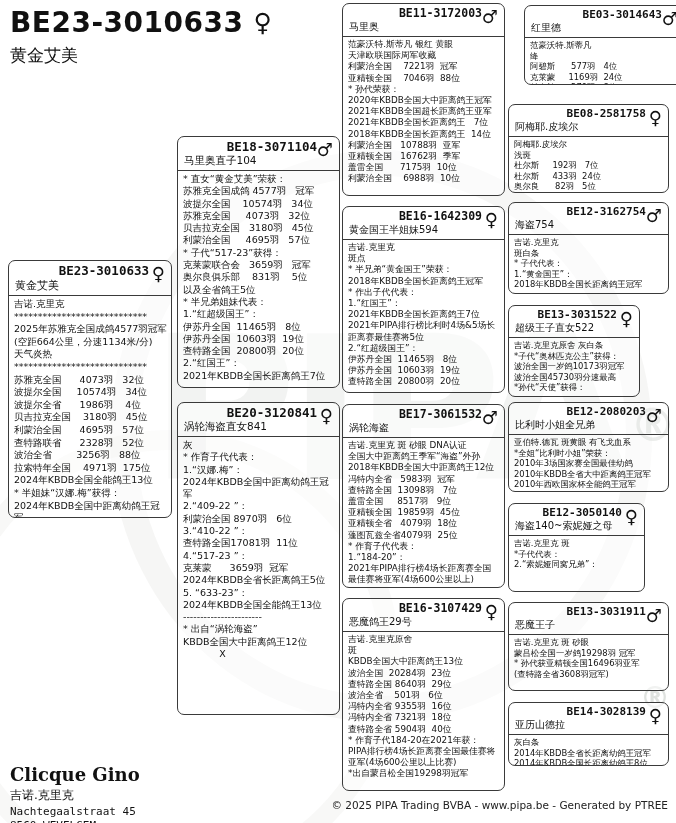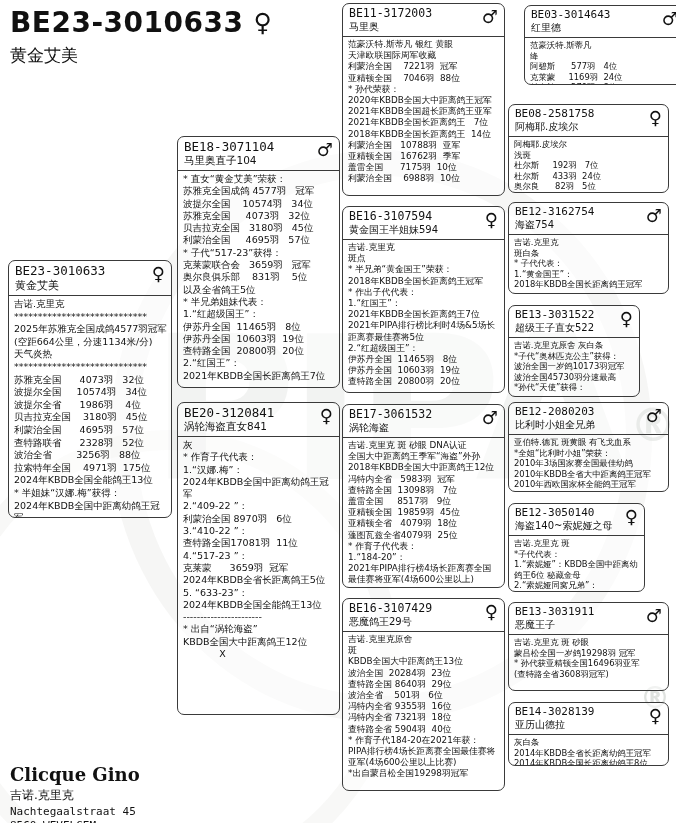--- a/index.html
+++ b/index.html
@@ -27,21 +27,21 @@
   .title-block{position:absolute;left:10px;top:6px;z-index:2;}
   .title-line{display:flex;align-items:center;gap:10px;}
   .title-ring{font-size:28px;font-weight:bold;letter-spacing:0.5px;}
   .title-sex{font-size:25px;font-weight:bold;}
   .title-name{font-size:17px;margin-top:5px;}
 
   
   .box{position:absolute;border:1.3px solid #3a3a3a;border-radius:7px;
     background:rgba(255,255,255,0.55);z-index:1;box-sizing:border-box;overflow:hidden;}
   .box-head{border-bottom:1px solid #3a3a3a;padding:2px 22px 2px 6px;position:relative;}
-  .ring{font-family:"DejaVu Sans Mono",monospace;font-weight:normal;display:block;}
+  .ring{font-family:"DejaVu Sans Mono",monospace;font-weight:bold;display:block;text-align:right;}
   .pname{display:block;}
   .sex{position:absolute;right:6px;top:4px;font-size:18px;font-weight:bold;line-height:1;}
   .box-body{padding:2px 4px 2px 5px;}
   .line{white-space:pre-wrap;word-break:break-all;}
 
   .c1 .ring{font-size:12.5px;}  .c1 .pname{font-size:11px;}
   .c2 .ring{font-size:12.5px;}  .c2 .pname{font-size:10.5px;}
   .c3 .ring{font-size:11.5px;}  .c3 .pname{font-size:10px;}
   .c4 .ring{font-size:11px;}    .c4 .pname{font-size:10px;}
 
@@ -174,21 +174,21 @@
           <div class="line">2021年KBDB全国长距离鸽王   7位</div>
           <div class="line">2018年KBDB全国长距离鸽王  14位</div>
           <div class="line">利蒙治全国   10788羽  亚军</div>
           <div class="line">亚精顿全国   16762羽  季军</div>
           <div class="line">盖雷全国      7175羽  10位</div>
           <div class="line">利蒙治全国    6988羽  10位</div>
         </div>
       </div>
       <div class="box c3" style="left: 342px; top: 206px; width: 163px; height: 187px;">
         <div class="box-head">
-          <span class="ring">BE16-3107594</span>
+          <span class="ring">BE16-1642309</span>
           <span class="sex">♀</span>
           <span class="pname">黄金国王半姐妹594</span>
         </div>
         <div class="box-body">
           <div class="line">吉诺.克里克</div>
           <div class="line">斑点</div>
           <div class="line">* 半兄弟“黄金国王”荣获：</div>
           <div class="line">2018年KBDB全国长距离鸽王冠军</div>
           <div class="line">* 作出子代代表：</div>
           <div class="line">1.“红国王”：</div>
@@ -314,21 +314,20 @@
       </div>
       <div class="box c4" style="left: 508px; top: 503px; width: 137px; height: 89px;">
         <div class="box-head">
           <span class="ring">BE12-3050140</span>
           <span class="sex">♀</span>
           <span class="pname">海盗140~索妮娅之母</span>
         </div>
         <div class="box-body">
           <div class="line">吉诺.克里克 斑</div>
           <div class="line">*子代代表：</div>
-          <div class="line">1.“索妮娅”：KBDB全国中距离幼鸽王6位 秘藏金母</div>
           <div class="line">2.“索妮娅同窝兄弟”：</div>
         </div>
       </div>
       <div class="box c4" style="left: 508px; top: 602px; width: 161px; height: 89px;">
         <div class="box-head">
           <span class="ring">BE13-3031911</span>
           <span class="sex">♂</span>
           <span class="pname">恶魔王子</span>
         </div>
         <div class="box-body">
@@ -354,14 +353,15 @@
       </div>
     </div>
 
   <div class="breeder">
     <div class="breeder-name">Clicque Gino</div>
     <div class="breeder-cn">吉诺.克里克</div>
     <div class="breeder-street">Nachtegaalstraat 45</div>
     <div class="breeder-city">8560 WEVELGEM</div>
   </div>
 
+  <div class="footer">© 2025 PIPA Trading BVBA - www.pipa.be - Generated by PTREE</div>
 
 </div>
 
 </body></html>

